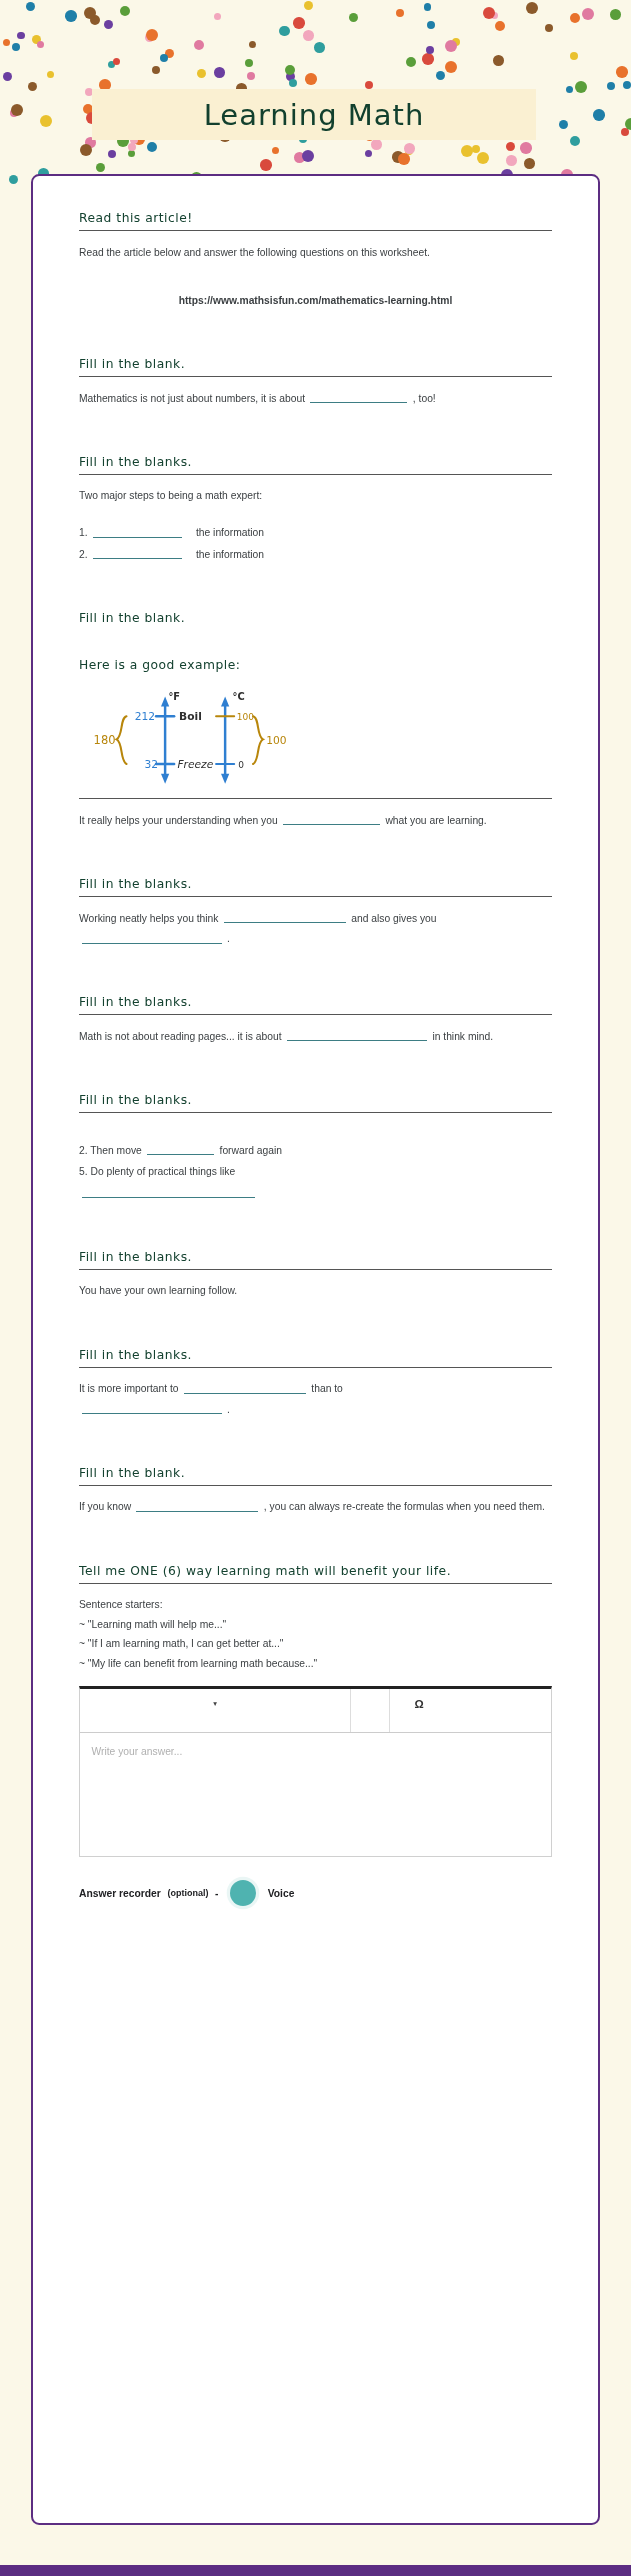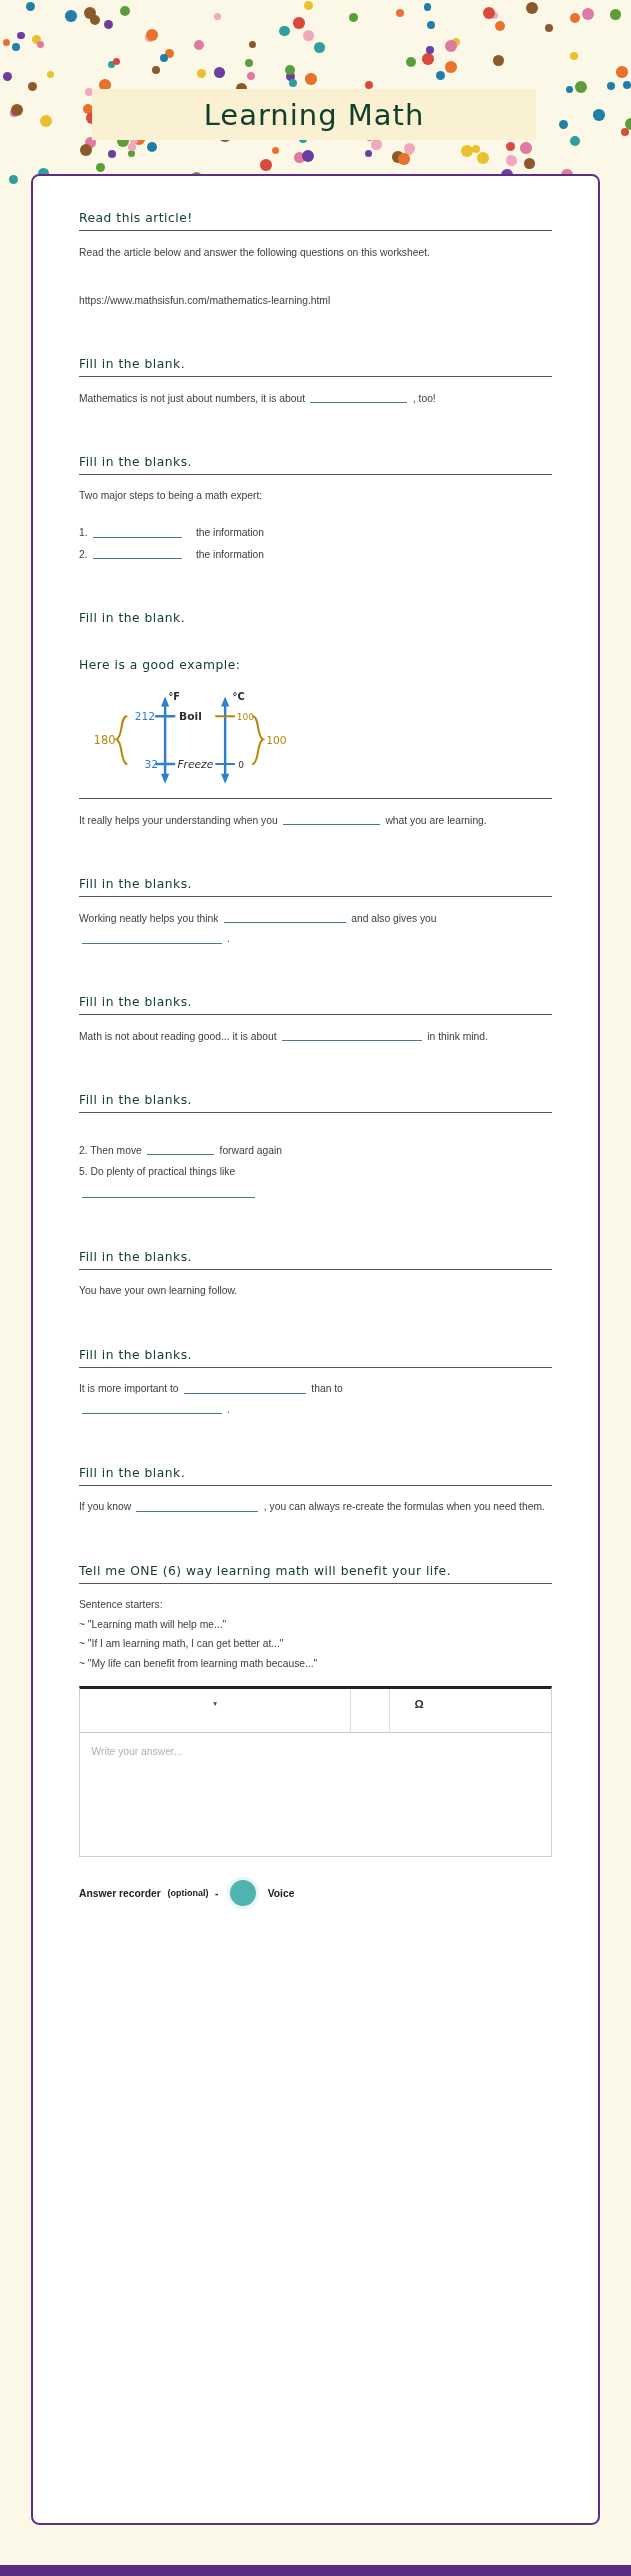--- a/index.html
+++ b/index.html
@@ -375,21 +375,21 @@
 <div class="header-band"></div>
 <div class="header-title">Learning Math</div>
 
 <div class="worksheet-card">
 
   <div class="section">
     <div class="section-heading">Read this article!</div>
     <hr class="section-rule">
     <div class="q-text">Read the article below and answer the following questions on this worksheet.</div>
     <div class="spacer-md"></div>
-    <div class="q-text" style="font-weight:normal;">https://www.mathsisfun.com/mathematics-learning.html</div>
+    <div class="q-text" style="font-weight:bold;text-align:center;">https://www.mathsisfun.com/mathematics-learning.html</div>
   </div>
 
   <div class="spacer-lg"></div>
 
   <div class="section">
     <div class="section-heading">Fill in the blank.</div>
     <hr class="section-rule">
     <div class="q-text">
       <span>Mathematics is not just about numbers, it is about</span>
       <span class="blank w-xl"></span>
@@ -487,21 +487,21 @@
       <span>.</span>
     </div>
   </div>
 
   <div class="spacer-lg"></div>
 
   <div class="section">
     <div class="section-heading">Fill in the blanks.</div>
     <hr class="section-rule">
     <div class="q-text">
-      <span>Math is not about reading good... it is about</span>
+      <span>Math is not about reading pages... it is about</span>
       <span class="blank w-3xl"></span>
       <span>in think mind.</span>
     </div>
   </div>
 
   <div class="spacer-lg"></div>
 
   <div class="section">
     <div class="section-heading">Fill in the blanks.</div>
     <hr class="section-rule">

